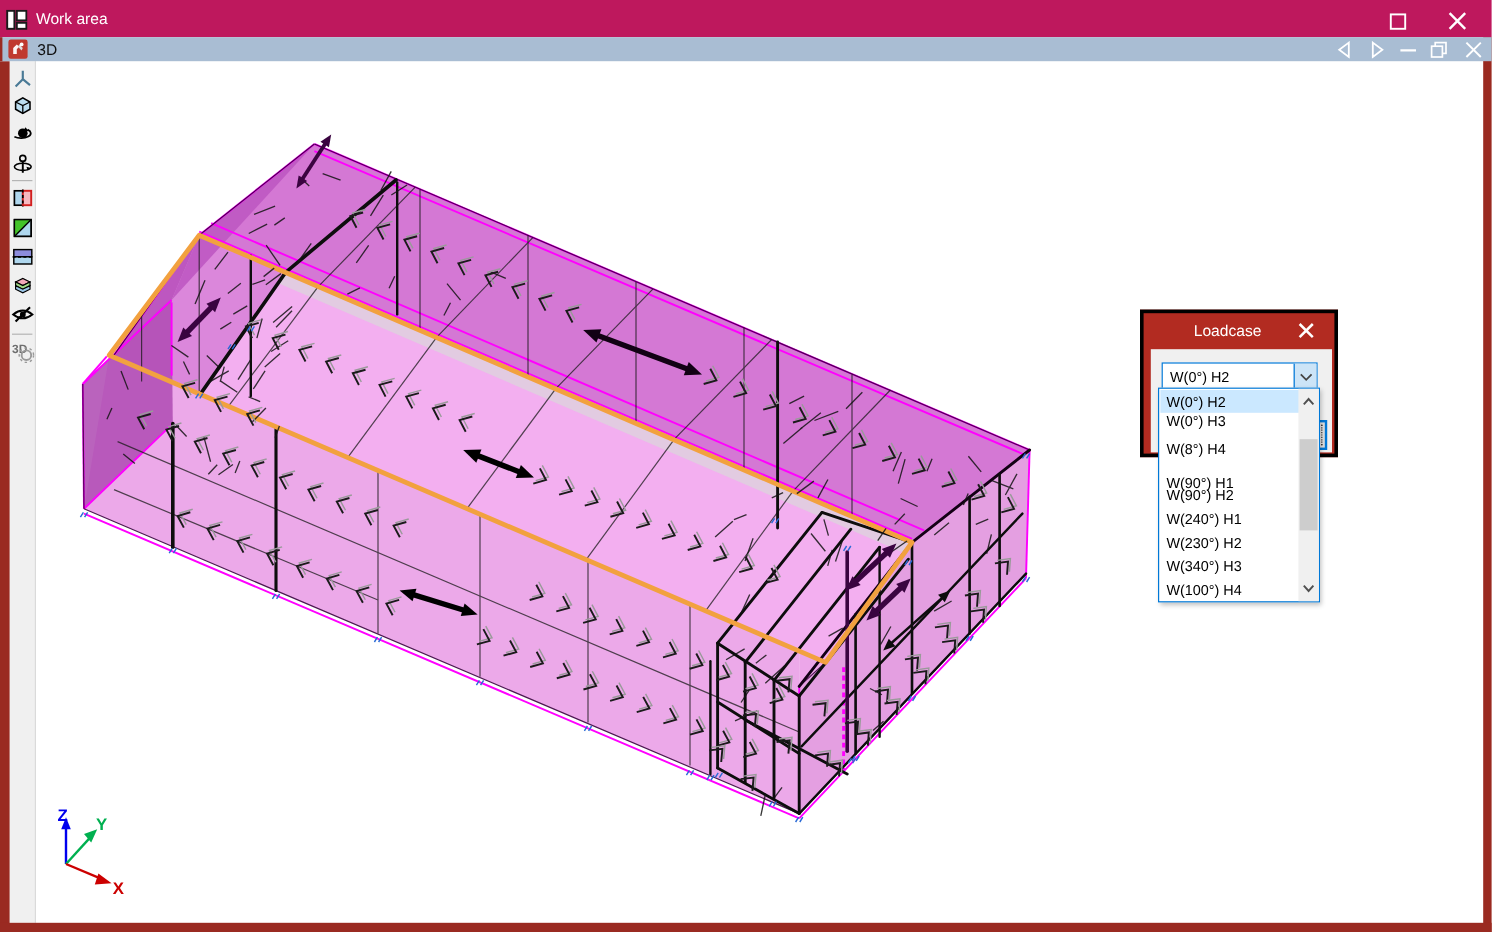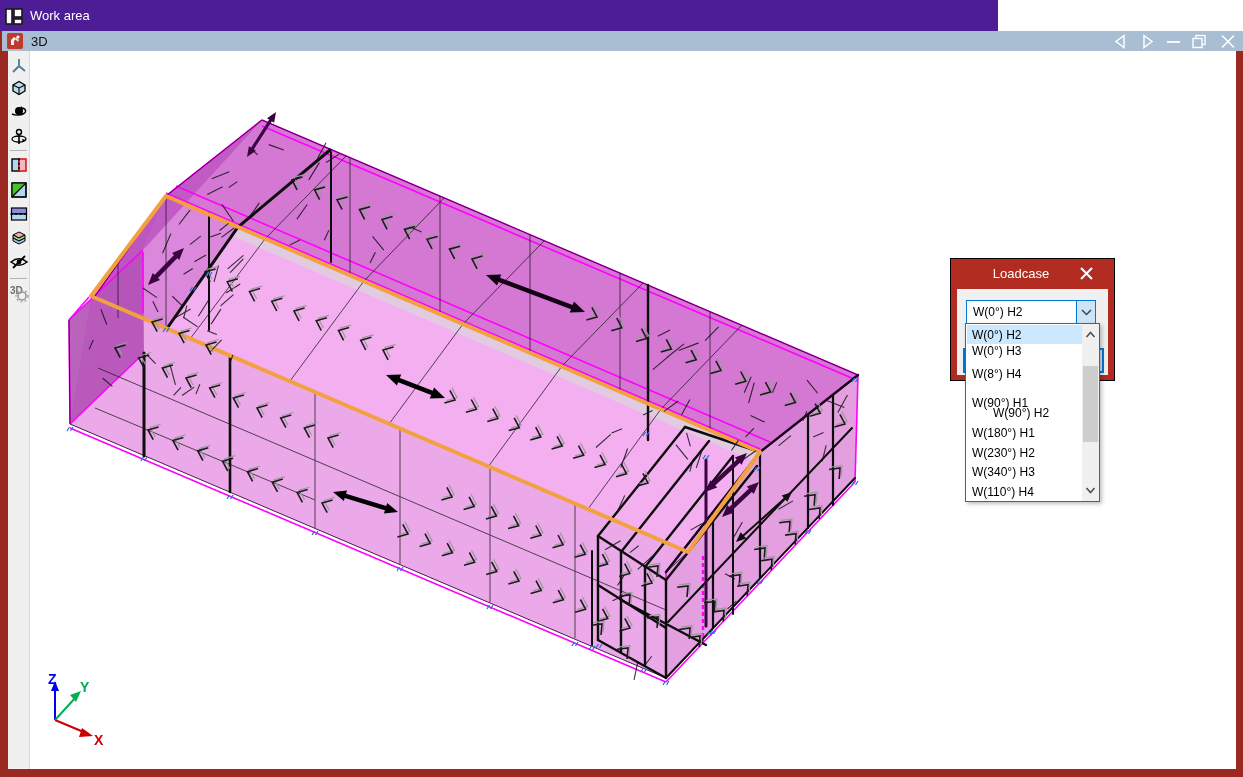--- a/index.html
+++ b/index.html
@@ -1,38 +1,38 @@
 <!DOCTYPE html>
 <html><head>
 <meta charset="utf-8">
 <style>
   * { margin:0; padding:0; box-sizing:border-box; }
   html,body { width:1243px; height:777px; overflow:hidden; background:#fff;
               font-family:"Liberation Sans", sans-serif; }
   .abs { position:absolute; }
   
-  #titlebar { left:0; top:0; width:998px; height:31px; background:#4c1d95; z-index:30;text-align:center; }
+  #titlebar { left:0; top:0; width:1243px; height:31px; background:#be185d; z-index:30;text-align:center; }
   #title-text { left:30px; top:8px; color:#fff; font-size:13px; }
   #btn-max { left:1157px; top:10px; width:16px; height:16px; }
   #btn-close-app { left:1206px; top:9px; width:17px; height:17px; }
   #tabbar { left:0; top:31px; width:1243px; height:20px; background:#A9BDD3; z-index:30; border-left:2px solid #9A2A21; }
   #tab-icon { left:5px; top:2px; width:16px; height:16px; background:#C0392F; border-radius:2px; }
   #tab-label { left:29px; top:3px; font-size:13px; color:#101010; }
   .edge { background:#9A2A21; z-index:29; }
   #edge-left { left:0; top:51px; width:8px; height:726px; }
   #edge-right { left:1236px; top:31px; width:7px; height:746px; }
   #edge-bottom { left:0; top:769px; width:1243px; height:8px; }
   
   #toolbar { left:8px; top:51px; width:22px; height:718px; background:#F0F0F0; z-index:28; border-right:1px solid #DADADA; }
   .tbtn { position:absolute; left:1px; width:20px; height:20px; }
   .tsep { position:absolute; left:2px; width:17px; height:1px; background:#B5B5B5; }
   #scene { position:absolute; left:0; top:0; z-index:2; }
   
   #dialog { left:950px; top:258px; width:165px; height:123px; background:#B22B21;
-            border:1px solid #000000; z-index:40; }
+            border:3px solid #000000; z-index:40; }
   #dialog-title { left:0; top:0; width:140px; height:30px; color:#fff; font-size:13px;
                   text-align:center; line-height:30px; }
   #dialog-close { left:128px; top:7px; width:16px; height:16px; }
   #dialog-client { left:6px; top:30px; width:151px; height:86px; background:#F0F0F0; }
   #ok-button { left:6px; top:59px; width:141px; height:25px; background:#E1E1E1;
                border:2px solid #0078D7; }
   #ok-focus { position:absolute; left:2px; top:2px; right:2px; bottom:2px;
               border:1px dotted #333; }
   #combo { left:9px; top:11px; width:130px; height:24px; background:#fff;
            border:1px solid #0078D7; }
@@ -623,25 +623,25 @@
     </div>
   </div>
 </div>
 
 <div id="dropdown" class="abs">
   <div id="dd-items">
       <div class="dd-item sel" style="top: 1px;">W(0°) H2</div>
       <div class="dd-item" style="top: 17px;">W(0°) H3</div>
       <div class="dd-item" style="top: 40.2px;">W(8°) H4</div>
       <div class="dd-item" style="top: 69px;">W(90°) H1</div>
-      <div class="dd-item" style="top: 79.4px; margin-left: 21px;">W(90°) H2</div>
-      <div class="dd-item" style="top: 99px;">W(180°) H1</div>
+      <div class="dd-item" style="top: 79.4px;">W(90°) H2</div>
+      <div class="dd-item" style="top: 99px;">W(240°) H1</div>
       <div class="dd-item" style="top: 118.6px;">W(230°) H2</div>
       <div class="dd-item" style="top: 138.2px;">W(340°) H3</div>
-      <div class="dd-item" style="top: 157.8px;">W(110°) H4</div>
+      <div class="dd-item" style="top: 157.8px;">W(100°) H4</div>
     </div>
   <div id="dd-scroll">
     <svg width="17" height="177">
       <path d="M4.5,13 L8.5,8.5 L12.5,13" stroke="#505050" stroke-width="1.6" fill="none"></path>
       <path d="M4.5,164 L8.5,168.5 L12.5,164" stroke="#505050" stroke-width="1.6" fill="none"></path>
     </svg>
     <div id="dd-thumb"></div>
   </div>
 </div>
 

